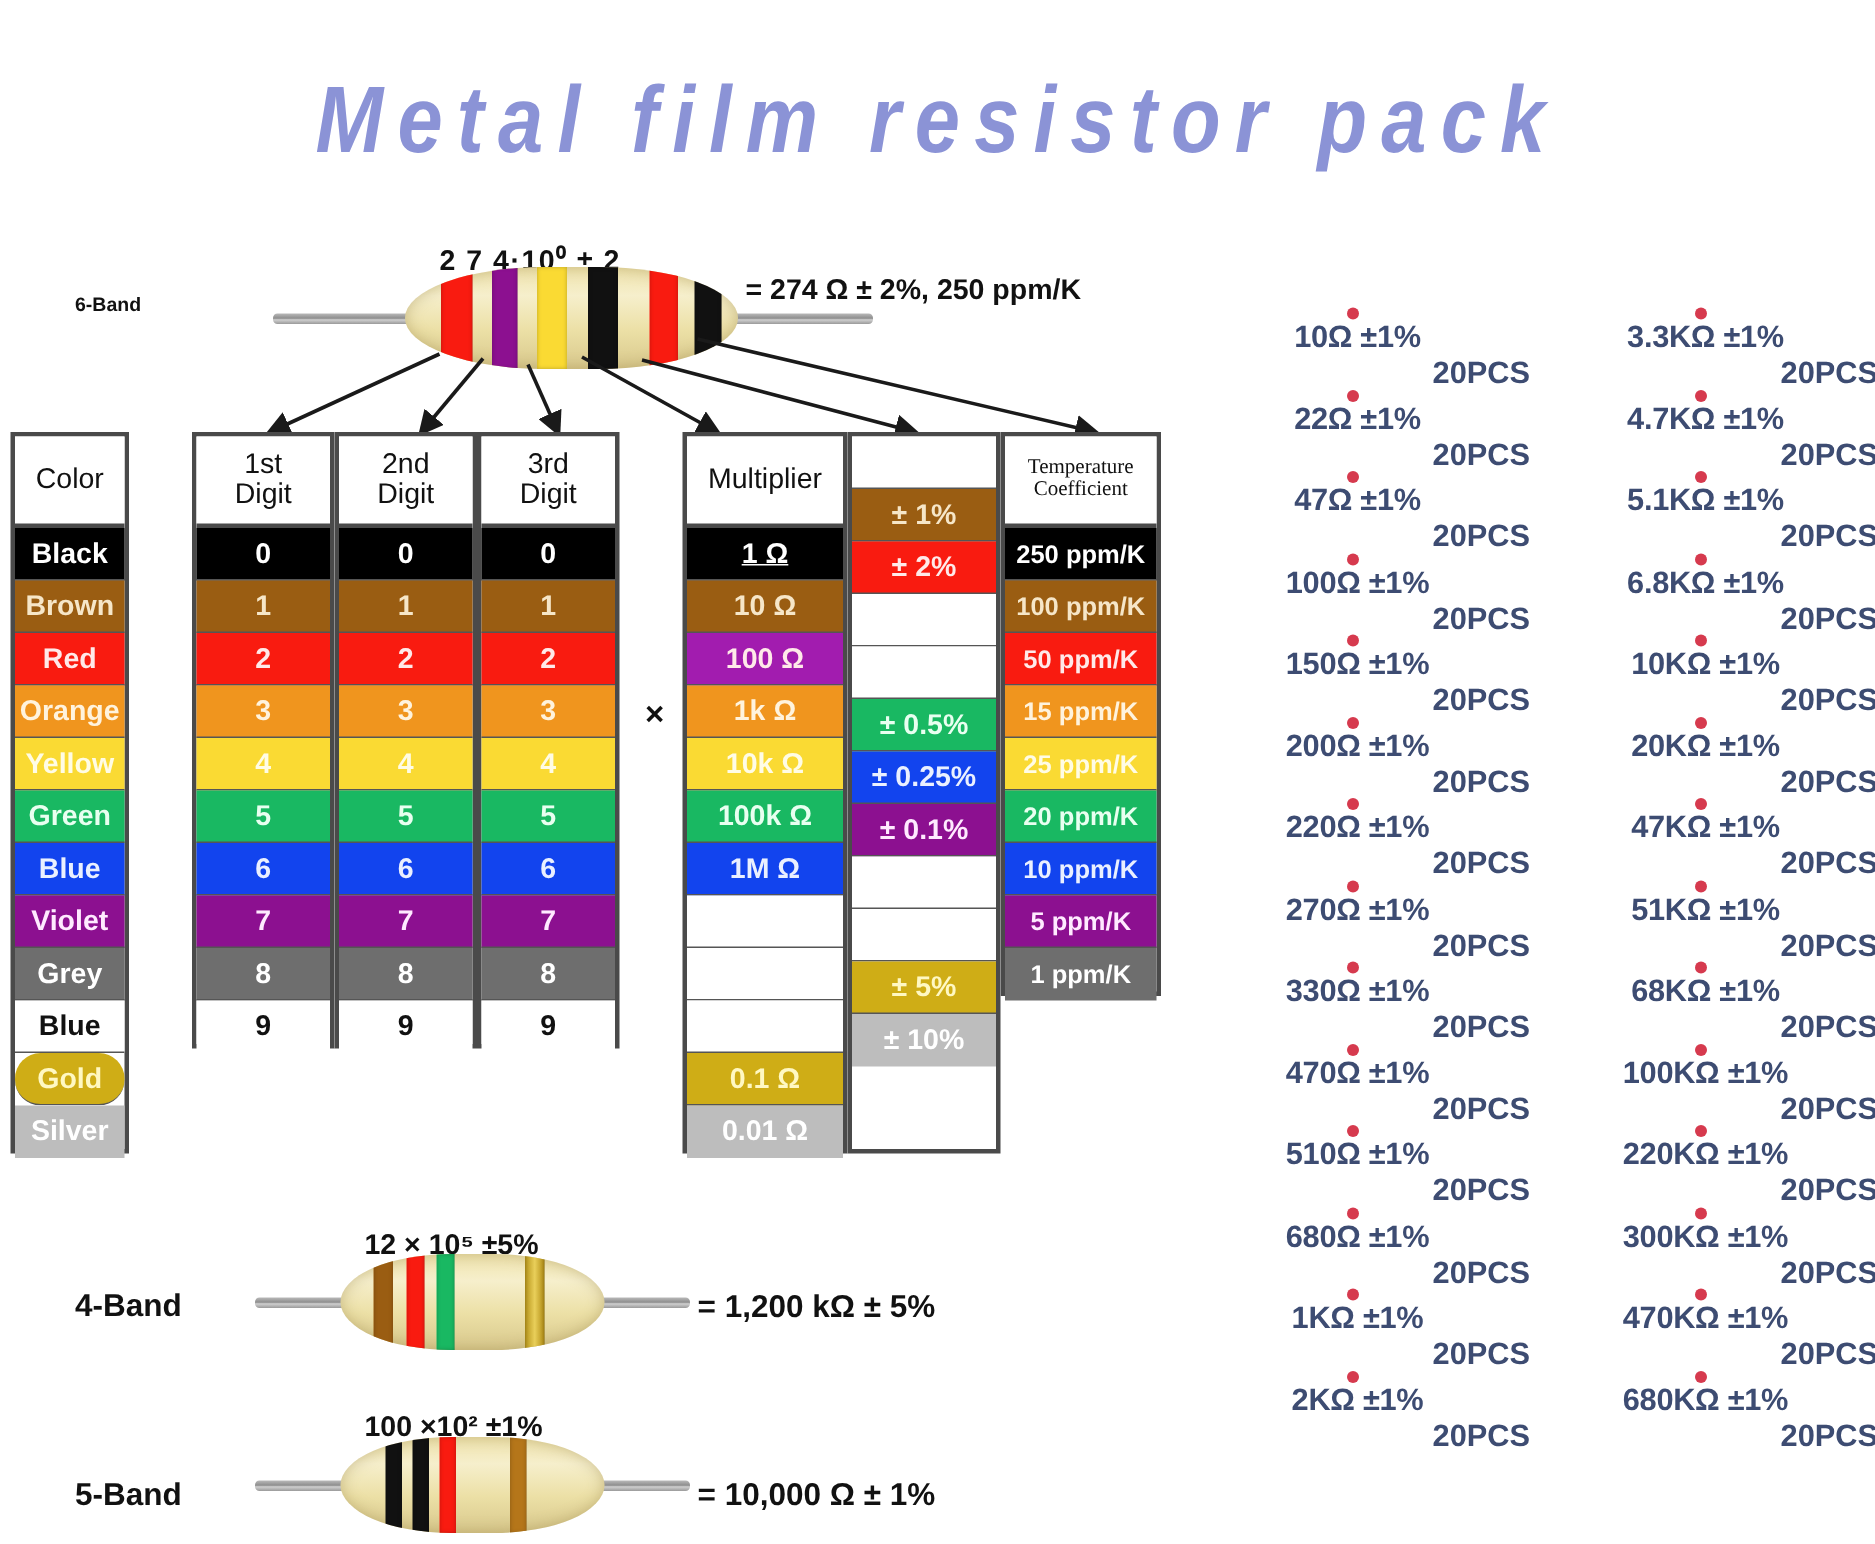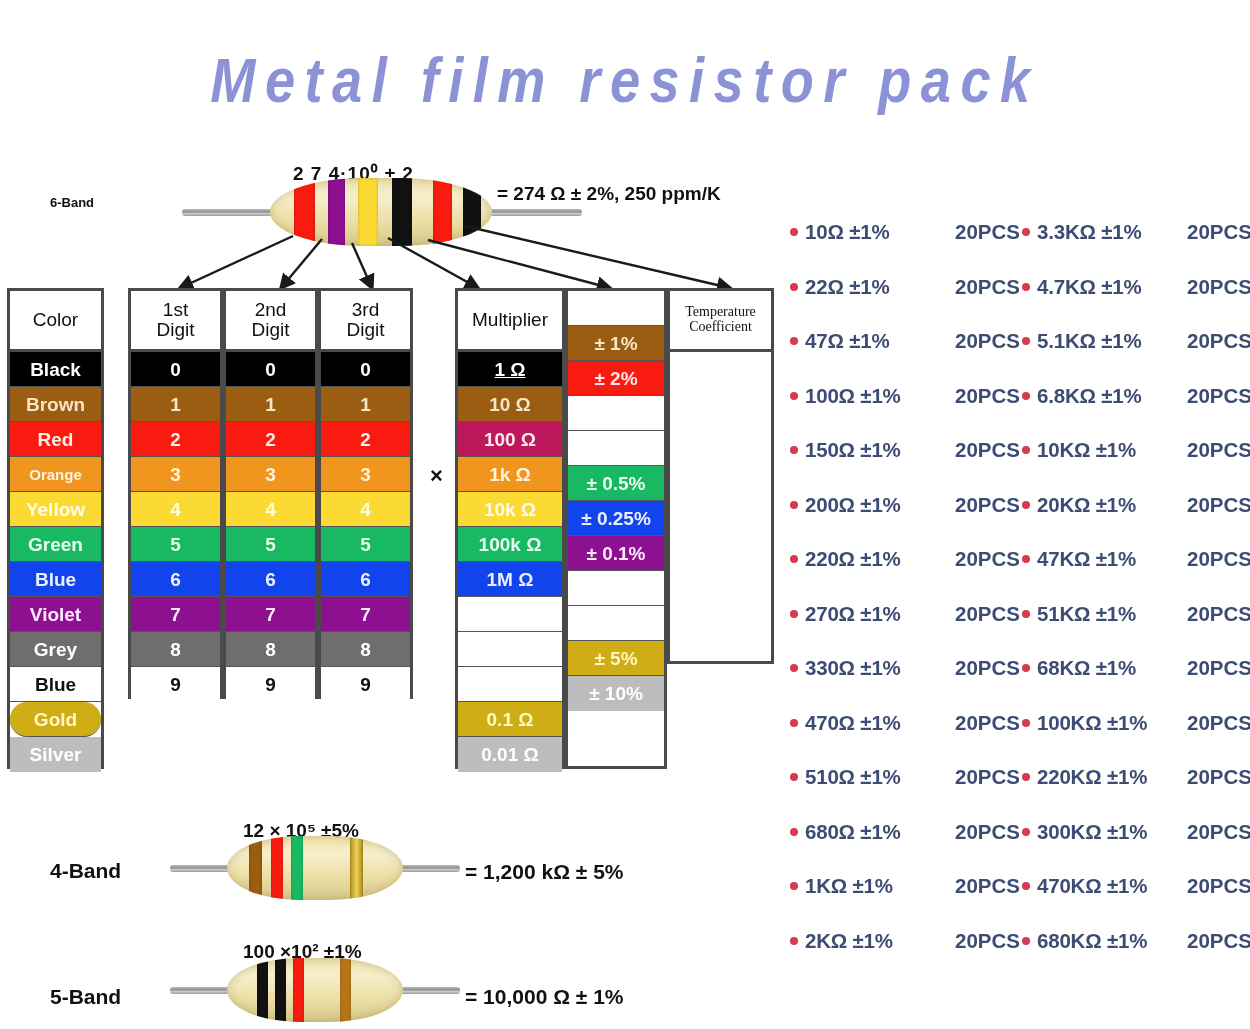--- a/index.html
+++ b/index.html
@@ -72,20 +72,21 @@
   .times{
     position:absolute;font-weight:bold;font-size:22px;color:#111;
   }
 
   
   #speclist{position:absolute;left:790px;top:205px;width:460px;height:720px;}
   .spec-col{position:absolute;top:0;width:230px;}
   .spec-row{
     position:relative;height:54.5px;display:flex;align-items:center;
     white-space:nowrap;
+    flex-direction:column;
   }
   .dot{
     width:8px;height:8px;border-radius:50%;background:#d63a4e;
     flex:0 0 auto;margin-right:7px;
   }
   .spec-val{
     font-size:20.5px;font-weight:bold;color:#3d4c72;
     letter-spacing:-0.2px;
   }
   .spec-qty{
@@ -128,29 +129,29 @@
       <line x1="322" y1="239" x2="281" y2="288"></line>
       <line x1="352" y1="243" x2="372" y2="288"></line>
       <line x1="388" y1="238" x2="478" y2="288"></line>
       <line x1="428" y1="240" x2="610" y2="288"></line>
       <line x1="465" y1="226" x2="730" y2="288"></line>
     </g>
   </svg>
 
   <div class="tblwrap" style="left:0;top:288px;width:780px;height:500px;">
 
-    <div class="col" style="left: 7px; top: 0px; width: 97px; height: 481px;">
+    <div class="col" style="left: 7px; top: 0px; width: 79px; height: 481px;">
       <div class="hdr">
         <span>Color</span>
       </div>
       <div id="col-color">
           <div class="cell" style="background: rgb(0, 0, 0); color: rgb(255, 255, 255); font-size: 19px;">Black</div>
           <div class="cell" style="background: rgb(154, 93, 18); color: rgb(246, 230, 200); font-size: 19px;">Brown</div>
           <div class="cell" style="background: rgb(249, 27, 16); color: rgb(255, 233, 233); font-size: 19px;">Red</div>
-          <div class="cell" style="background: rgb(240, 149, 30); color: rgb(255, 243, 221); font-size: 15px;">Orange</div>
+          <div class="cell" style="background: rgb(240, 149, 30); color: rgb(255, 243, 221); font-size: 19px;">Orange</div>
           <div class="cell" style="background: rgb(250, 218, 51); color: rgb(255, 252, 229); font-size: 19px;">Yellow</div>
           <div class="cell" style="background: rgb(25, 184, 98); color: rgb(232, 255, 240); font-size: 19px;">Green</div>
           <div class="cell" style="background: rgb(18, 68, 238); color: rgb(234, 240, 255); font-size: 19px;">Blue</div>
           <div class="cell" style="background: rgb(140, 16, 144); color: rgb(255, 234, 255); font-size: 19px;">Violet</div>
           <div class="cell" style="background: rgb(110, 110, 110); color: rgb(255, 255, 255); font-size: 19px;">Grey</div>
           <div class="cell" style="background: rgb(255, 255, 255); color: rgb(17, 17, 17); font-size: 19px;">Blue</div>
           <div class="cell" style="background: rgb(207, 173, 22); color: rgb(255, 248, 194); font-size: 19px; border-radius: 17px;">Gold</div>
           <div class="cell" style="background: rgb(189, 189, 189); color: rgb(255, 255, 255); font-size: 19px;">Silver</div>
         </div>
     </div>
@@ -218,21 +219,21 @@
 
     <div class="times" style="left:430px;top:175px;">×</div>
 
     <div class="col" style="left: 455px; top: 0px; width: 110px; height: 481px;">
       <div class="hdr">
         <span>Multiplier</span>
       </div>
       <div id="col-mul">
           <div class="cell" style="background: rgb(0, 0, 0); color: rgb(255, 255, 255); text-decoration: underline;">1 Ω</div>
           <div class="cell" style="background: rgb(154, 93, 18); color: rgb(246, 230, 200); text-align: center;">10 Ω</div>
-          <div class="cell" style="background: #be185d; color: rgb(255, 233, 233);">100 Ω</div>
+          <div class="cell" style="background: #a21caf; color: rgb(255, 233, 233);">100 Ω</div>
           <div class="cell" style="background: rgb(240, 149, 30); color: rgb(255, 243, 221);">1k Ω</div>
           <div class="cell" style="background: rgb(250, 218, 51); color: rgb(255, 252, 229);">10k Ω</div>
           <div class="cell" style="background: rgb(25, 184, 98); color: rgb(232, 255, 240);">100k Ω</div>
           <div class="cell" style="background: rgb(18, 68, 238); color: rgb(234, 240, 255);">1M Ω</div>
           <div class="cell" style="background: rgb(255, 255, 255); color: rgb(17, 17, 17);"></div>
           <div class="cell" style="background: rgb(255, 255, 255); color: rgb(17, 17, 17);"></div>
           <div class="cell" style="background: rgb(255, 255, 255); color: rgb(17, 17, 17);"></div>
           <div class="cell" style="background: rgb(207, 173, 22); color: rgb(255, 248, 194);">0.1 Ω</div>
           <div class="cell" style="background: rgb(189, 189, 189); color: rgb(255, 255, 255);">0.01 Ω</div>
         </div>
@@ -255,20 +256,31 @@
         </div>
     </div>
 
     <div class="col" style="left: 667px; top: 0px; width: 107px; height: 376px;">
       <div class="hdr" style="font-size:14px;font-family:Liberation Serif, serif;">
         <div>
           <span>Temperature</span>
           <span>Coefficient</span>
         </div>
       </div>
+      <div id="col-tc">
+          <div class="cell" style="background: rgb(0, 0, 0); color: rgb(255, 255, 255); font-size: 17px;">250 ppm/K</div>
+          <div class="cell" style="background: rgb(154, 93, 18); color: rgb(246, 230, 200); font-size: 17px;">100 ppm/K</div>
+          <div class="cell" style="background: rgb(249, 27, 16); color: rgb(255, 233, 233); font-size: 17px;">50 ppm/K</div>
+          <div class="cell" style="background: rgb(240, 149, 30); color: rgb(255, 243, 221); font-size: 17px;">15 ppm/K</div>
+          <div class="cell" style="background: rgb(250, 218, 51); color: rgb(255, 252, 229); font-size: 17px;">25 ppm/K</div>
+          <div class="cell" style="background: rgb(25, 184, 98); color: rgb(232, 255, 240); font-size: 17px;">20 ppm/K</div>
+          <div class="cell" style="background: rgb(18, 68, 238); color: rgb(234, 240, 255); font-size: 17px;">10 ppm/K</div>
+          <div class="cell" style="background: rgb(140, 16, 144); color: rgb(255, 234, 255); font-size: 17px;">5 ppm/K</div>
+          <div class="cell" style="background: rgb(110, 110, 110); color: rgb(255, 255, 255); font-size: 17px;">1 ppm/K</div>
+        </div>
     </div>
   </div>
 
   <div class="res-label" style="left:50px;top:859px;font-size:21px;">4-Band</div>
   <div class="res-top" style="left:243px;top:820px;font-size:19px;">12 × 10⁵ ±5%</div>
   <div class="res-eq" style="left:465px;top:860px;font-size:21px;">= 1,200 kΩ ± 5%</div>
 
   <div class="resistor" style="left:170px;top:836px;width:290px;height:64px;">
     <div class="lead" style="left:0;width:70px;"></div>
     <div class="lead" style="right:0;width:70px;"></div>

